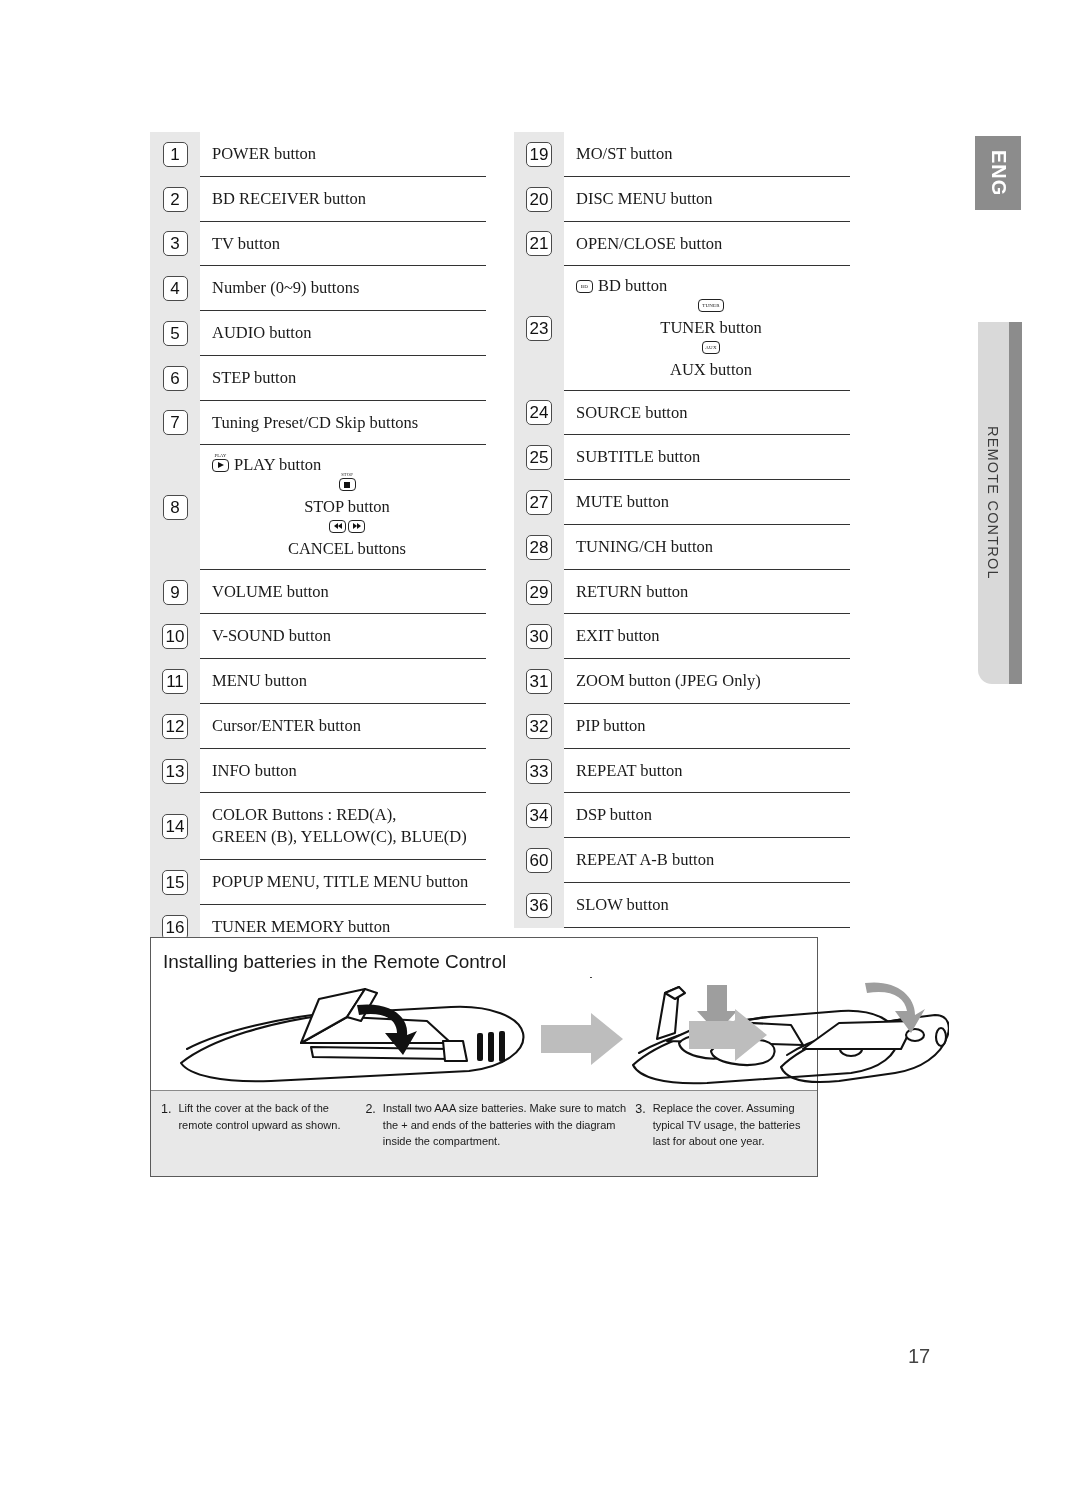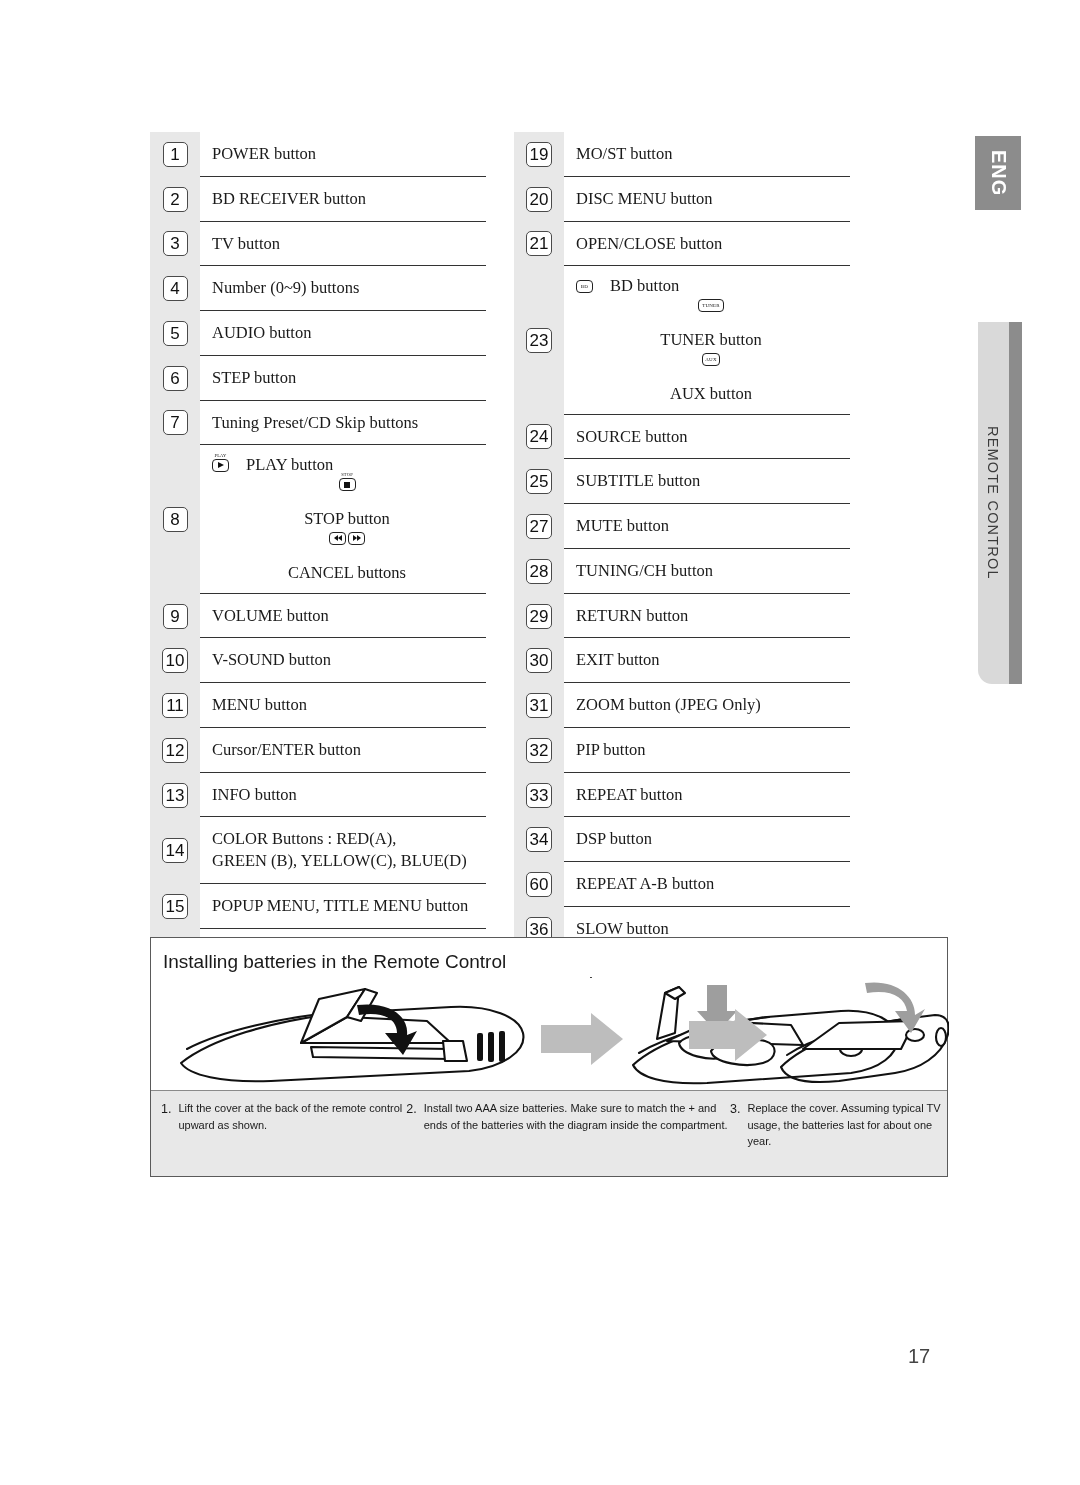--- a/index.html
+++ b/index.html
@@ -78,21 +78,21 @@
     flex:1;
     padding:11px 4px 11px 12px;
     font-size:16.5px;
     line-height:1.32;
     border-bottom:1.6px solid #333;
     display:flex; flex-direction:column; justify-content:flex-end;font-family:Liberation Serif, serif;
   }
   .row.tall .txtcell{ padding-top:9px; padding-bottom:9px; }
   .row.last .txtcell{ border-bottom:1.6px solid #333; }
 
-  .icoline{ display:flex; align-items:center; gap:17px; white-space:nowrap; }
+  .icoline{ display:flex; align-items:center; gap:5px; white-space:nowrap; }
   .icoline + .icoline{ margin-top:2px;flex-direction:column; }
 
   
   .btnico{
     display:inline-flex; align-items:center; justify-content:center;
     border:1.3px solid #222;
     border-radius:4px;
     background:#fff;
     height:13px;
     min-width:17px;
@@ -110,21 +110,21 @@
   .glyph-rw i{ width:0;height:0;border-right:4px solid #111;border-top:3px solid transparent;border-bottom:3px solid transparent; display:block;}
   .captop{
     font-size:4.5px; position:absolute; top:-6px; left:50%;
     transform:translateX(-50%); color:#111; letter-spacing:.2px;
   }
   .icowrap{ position:relative; display:inline-flex; }
 
   
   .panel{
     position:absolute; left:150px; top:937px;
-    width:798px; height:240px;
+    width:668px; height:240px;
     border:1.6px solid #5a5a5a;
     background:#ffffff;
   }
   .panel-title{
     font-size:19px;
     padding:13px 0 0 12px;
     color:#1a1a1a;
   }
   .illus{
     position:relative;

